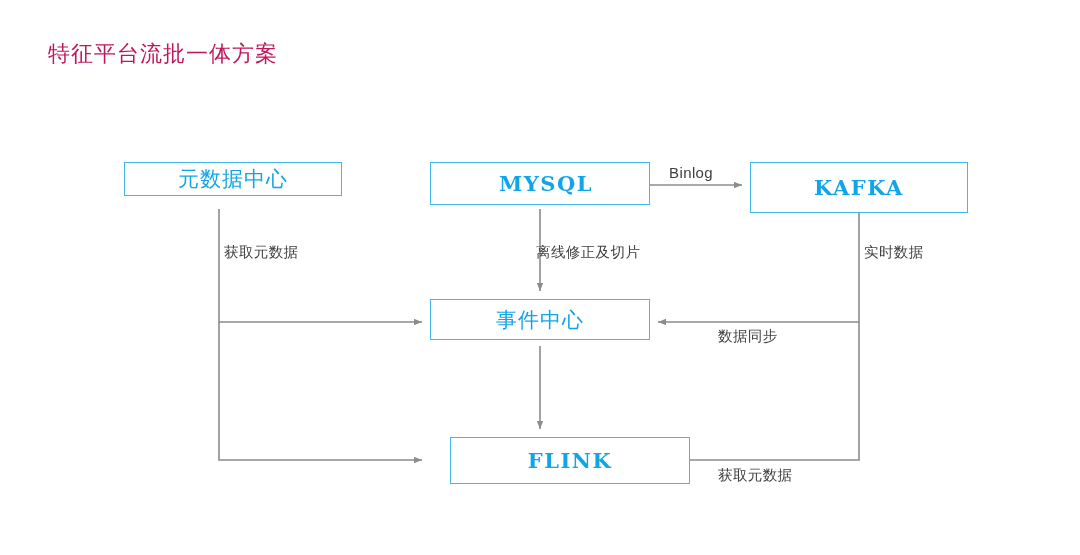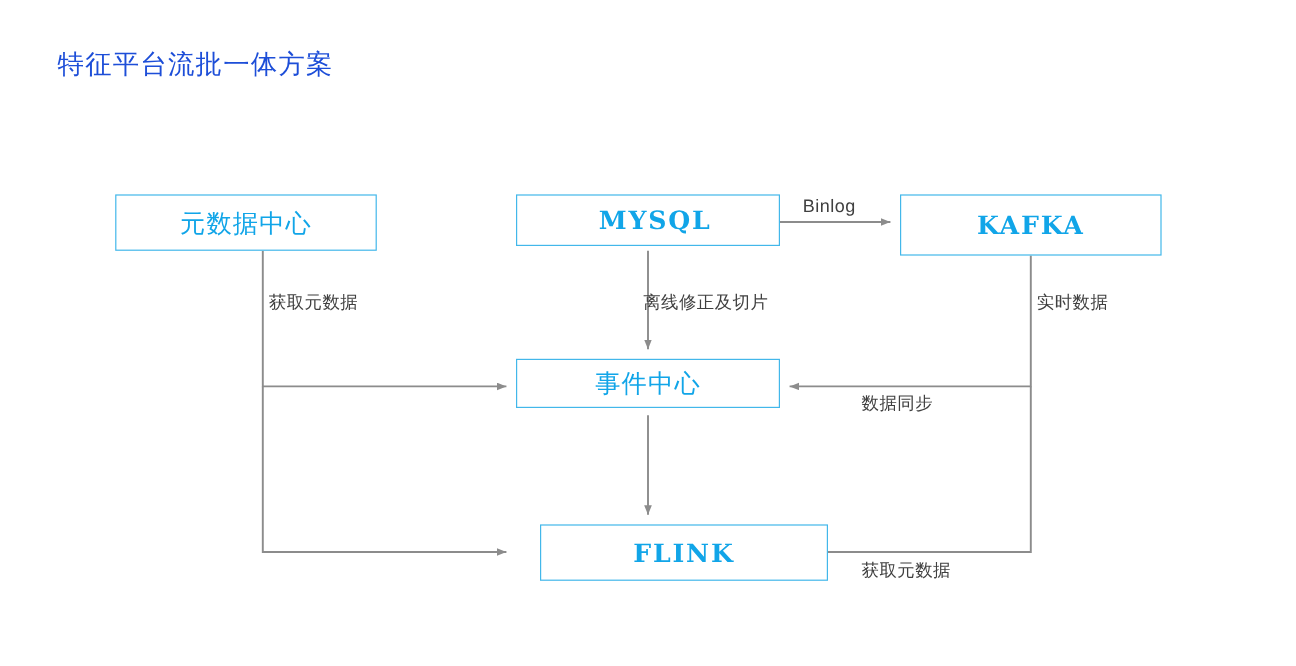--- a/index.html
+++ b/index.html
@@ -18,21 +18,21 @@
     position: relative;
     width: 1080px;
     height: 555px;
     background: #ffffff;
   }
   .page-title {
     position: absolute;
     left: 48px;
     top: 39px;
     font-size: 22px;
-    color: #1d4ed8;
+    color: #be185d;
     letter-spacing: 1px;
     font-family: "Liberation Sans", "DejaVu Sans", sans-serif;
     white-space: nowrap;
   }
   svg.edges {
     position: absolute;
     left: 0;
     top: 0;
     width: 1080px;
     height: 555px;
@@ -108,21 +108,21 @@
 
     <g>
       <path d="M859,209 L859,322 L658,322" stroke="#8c8c8c" stroke-width="1.6" fill="none" marker-end="url(#arrow)"></path>
     </g>
 
     <g>
       <path d="M859,322 L859,460 L658,460" stroke="#8c8c8c" stroke-width="1.6" fill="none" marker-end="url(#arrow)"></path>
     </g>
   </svg>
 
-  <div class="node cjk" style="left:96px; top:162px; width:218px; height:47px;font-family:Liberation Serif, serif;">
+  <div class="node cjk" style="left:124px; top:162px; width:218px; height:34px;font-family:Liberation Serif, serif;">
     <span>元数据中心</span>
   </div>
 
   <div class="node latin" style="left:430px; top:162px; width:220px; height:43px;padding-left:12px;">
     <span>MYSQL</span>
   </div>
 
   <div class="node latin" style="left:750px; top:162px; width:218px; height:51px;">
     <span>KAFKA</span>
   </div>

